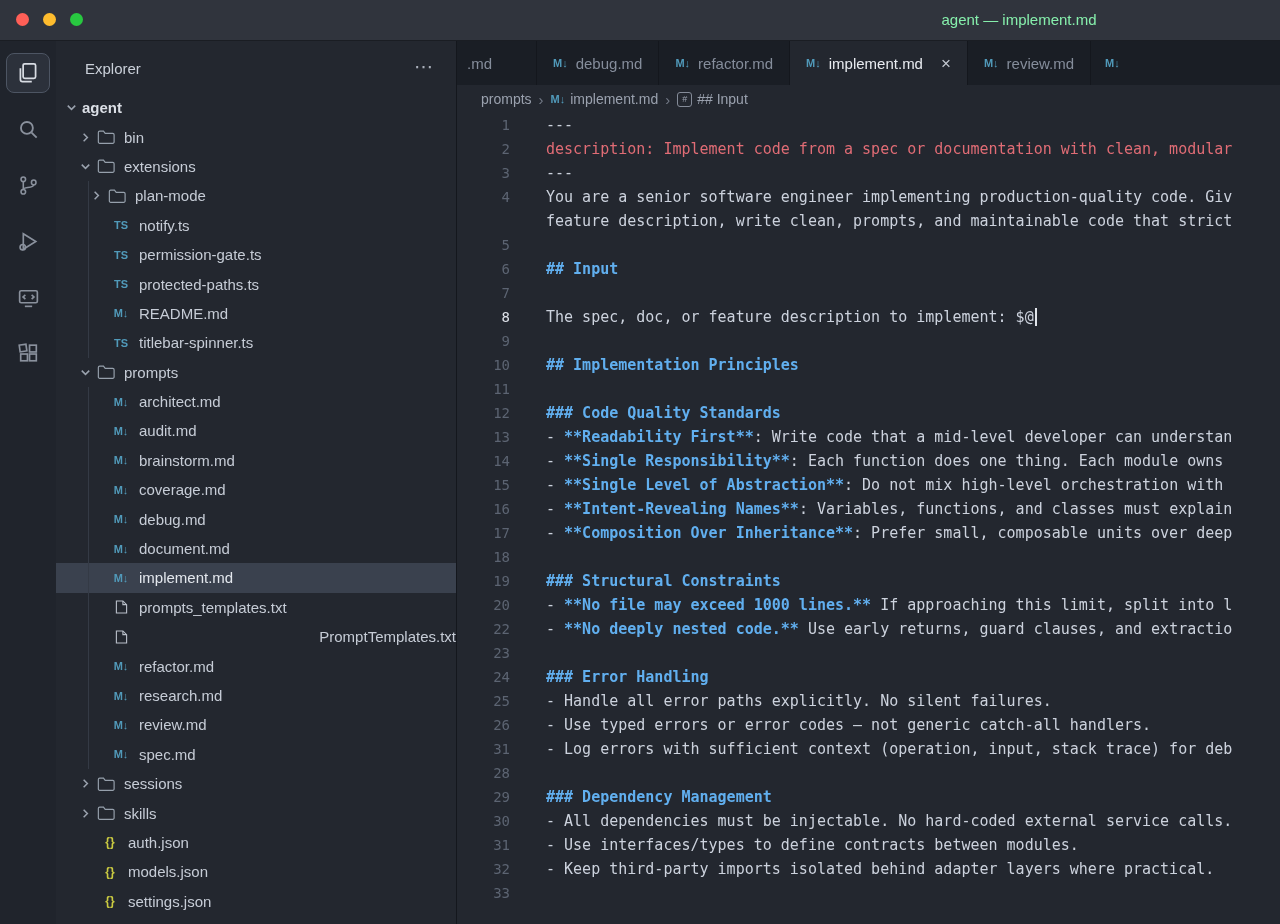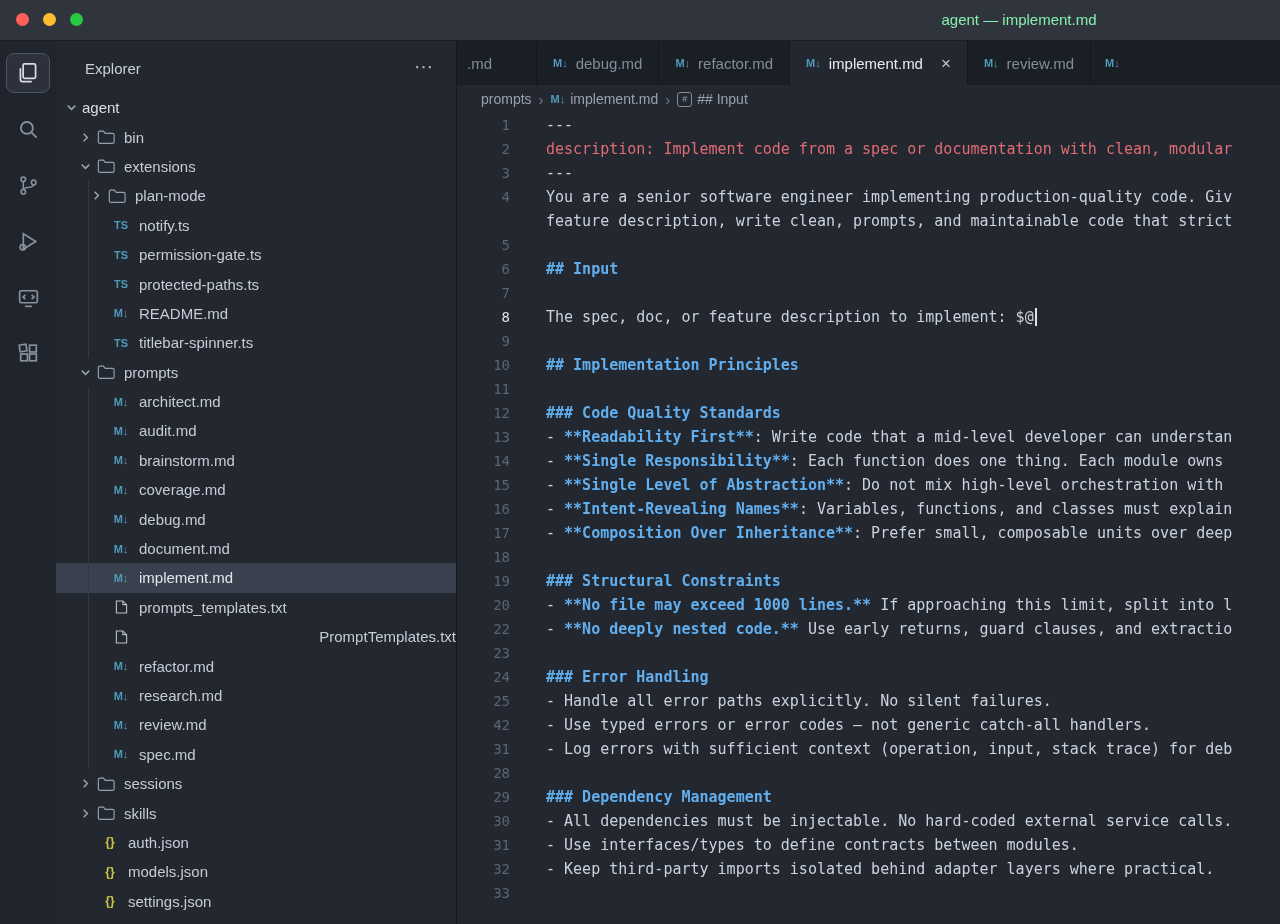--- a/index.html
+++ b/index.html
@@ -21,21 +21,21 @@
   .activity-item svg{display:block;}
   .active-box{width:42px;height:38px;border:1px solid #4d5563;background:#2c313b;border-radius:8px;display:flex;align-items:center;justify-content:center;color:#d8dce3;}
   
   .sidebar{position:absolute;left:56px;top:41px;width:401px;height:883px;background:#23272f;border-right:1px solid #14171d;box-sizing:border-box;}
   .sidebar-header{height:52px;position:relative;}
   .sidebar-title{position:absolute;left:29px;top:19px;font-size:15px;color:#cad0d9;}
   .sidebar-more{position:absolute;right:22px;top:14px;color:#aab0bb;font-size:19px;letter-spacing:1px;cursor:pointer;}
   .tree{position:absolute;top:52px;left:0;right:0;}
   .tree-row{height:29.4px;display:flex;align-items:center;position:relative;font-size:15px;color:#c6ccd6;cursor:pointer;box-sizing:border-box;}
   .tree-row.selected{background:#3a414e;color:#e3e7ed;}
-  .tree-row.bold .tlabel{font-weight:normal;color:#dbdfe6;}
+  .tree-row.bold .tlabel{font-weight:bold;color:#dbdfe6;}
   .tree-row.guide::before{content:"";position:absolute;left:32px;top:0;bottom:0;width:1px;background:#343a45;}
   .chev{width:18px;height:18px;display:flex;align-items:center;justify-content:center;flex:none;color:#9ba3af;margin-right:2px;z-index:1;}
   .ficon{width:20px;height:18px;display:flex;align-items:center;justify-content:center;flex:none;margin-right:8px;z-index:1;}
   .fi{font-weight:bold;font-size:11px;letter-spacing:0;}
   .fi-md,.fi-ts{color:#519aba;}
   .fi-json{color:#cbcb41;font-size:12px;}
   .tlabel{white-space:nowrap;z-index:1;}
   
   .tabbar{position:absolute;left:457px;top:41px;width:823px;height:44px;background:#1a1e25;display:flex;overflow:hidden;}
   .tab{height:44px;display:flex;align-items:center;padding:0 16px;border-right:1px solid #14171d;color:#858d9b;font-size:15px;gap:8px;flex:none;background:#1a1e25;cursor:pointer;white-space:nowrap;box-sizing:border-box;}
@@ -403,21 +403,21 @@
     <div class="code-row"><span class="ln">15</span><span class="code"><span class="seg-d">- </span><span class="seg-h">**Single Level of Abstraction**</span><span class="seg-d">: Do not mix high-level orchestration with </span></span></div>
     <div class="code-row"><span class="ln">16</span><span class="code"><span class="seg-d">- </span><span class="seg-h">**Intent-Revealing Names**</span><span class="seg-d">: Variables, functions, and classes must explain</span></span></div>
     <div class="code-row"><span class="ln">17</span><span class="code"><span class="seg-d">- </span><span class="seg-h">**Composition Over Inheritance**</span><span class="seg-d">: Prefer small, composable units over deep</span></span></div>
     <div class="code-row"><span class="ln">18</span><span class="code"></span></div>
     <div class="code-row"><span class="ln">19</span><span class="code"><span class="seg-h">### Structural Constraints</span></span></div>
     <div class="code-row"><span class="ln">20</span><span class="code"><span class="seg-d">- </span><span class="seg-h">**No file may exceed 1000 lines.**</span><span class="seg-d"> If approaching this limit, split into l</span></span></div>
     <div class="code-row"><span class="ln">22</span><span class="code"><span class="seg-d">- </span><span class="seg-h">**No deeply nested code.**</span><span class="seg-d"> Use early returns, guard clauses, and extractio</span></span></div>
     <div class="code-row"><span class="ln">23</span><span class="code"></span></div>
     <div class="code-row"><span class="ln">24</span><span class="code"><span class="seg-h">### Error Handling</span></span></div>
     <div class="code-row"><span class="ln">25</span><span class="code"><span class="seg-d">- Handle all error paths explicitly. No silent failures.</span></span></div>
-    <div class="code-row"><span class="ln">42</span><span class="code"><span class="seg-d">- Use typed errors or error codes — not generic catch-all handlers.</span></span></div>
+    <div class="code-row"><span class="ln">26</span><span class="code"><span class="seg-d">- Use typed errors or error codes — not generic catch-all handlers.</span></span></div>
     <div class="code-row"><span class="ln">31</span><span class="code"><span class="seg-d">- Log errors with sufficient context (operation, input, stack trace) for deb</span></span></div>
     <div class="code-row"><span class="ln">28</span><span class="code"></span></div>
     <div class="code-row"><span class="ln">29</span><span class="code"><span class="seg-h">### Dependency Management</span></span></div>
     <div class="code-row"><span class="ln">30</span><span class="code"><span class="seg-d">- All dependencies must be injectable. No hard-coded external service calls.</span></span></div>
     <div class="code-row"><span class="ln">31</span><span class="code"><span class="seg-d">- Use interfaces/types to define contracts between modules.</span></span></div>
     <div class="code-row"><span class="ln">32</span><span class="code"><span class="seg-d">- Keep third-party imports isolated behind adapter layers where practical.</span></span></div>
     <div class="code-row"><span class="ln">33</span><span class="code"></span></div>
   </div>
 
 </body></html>

